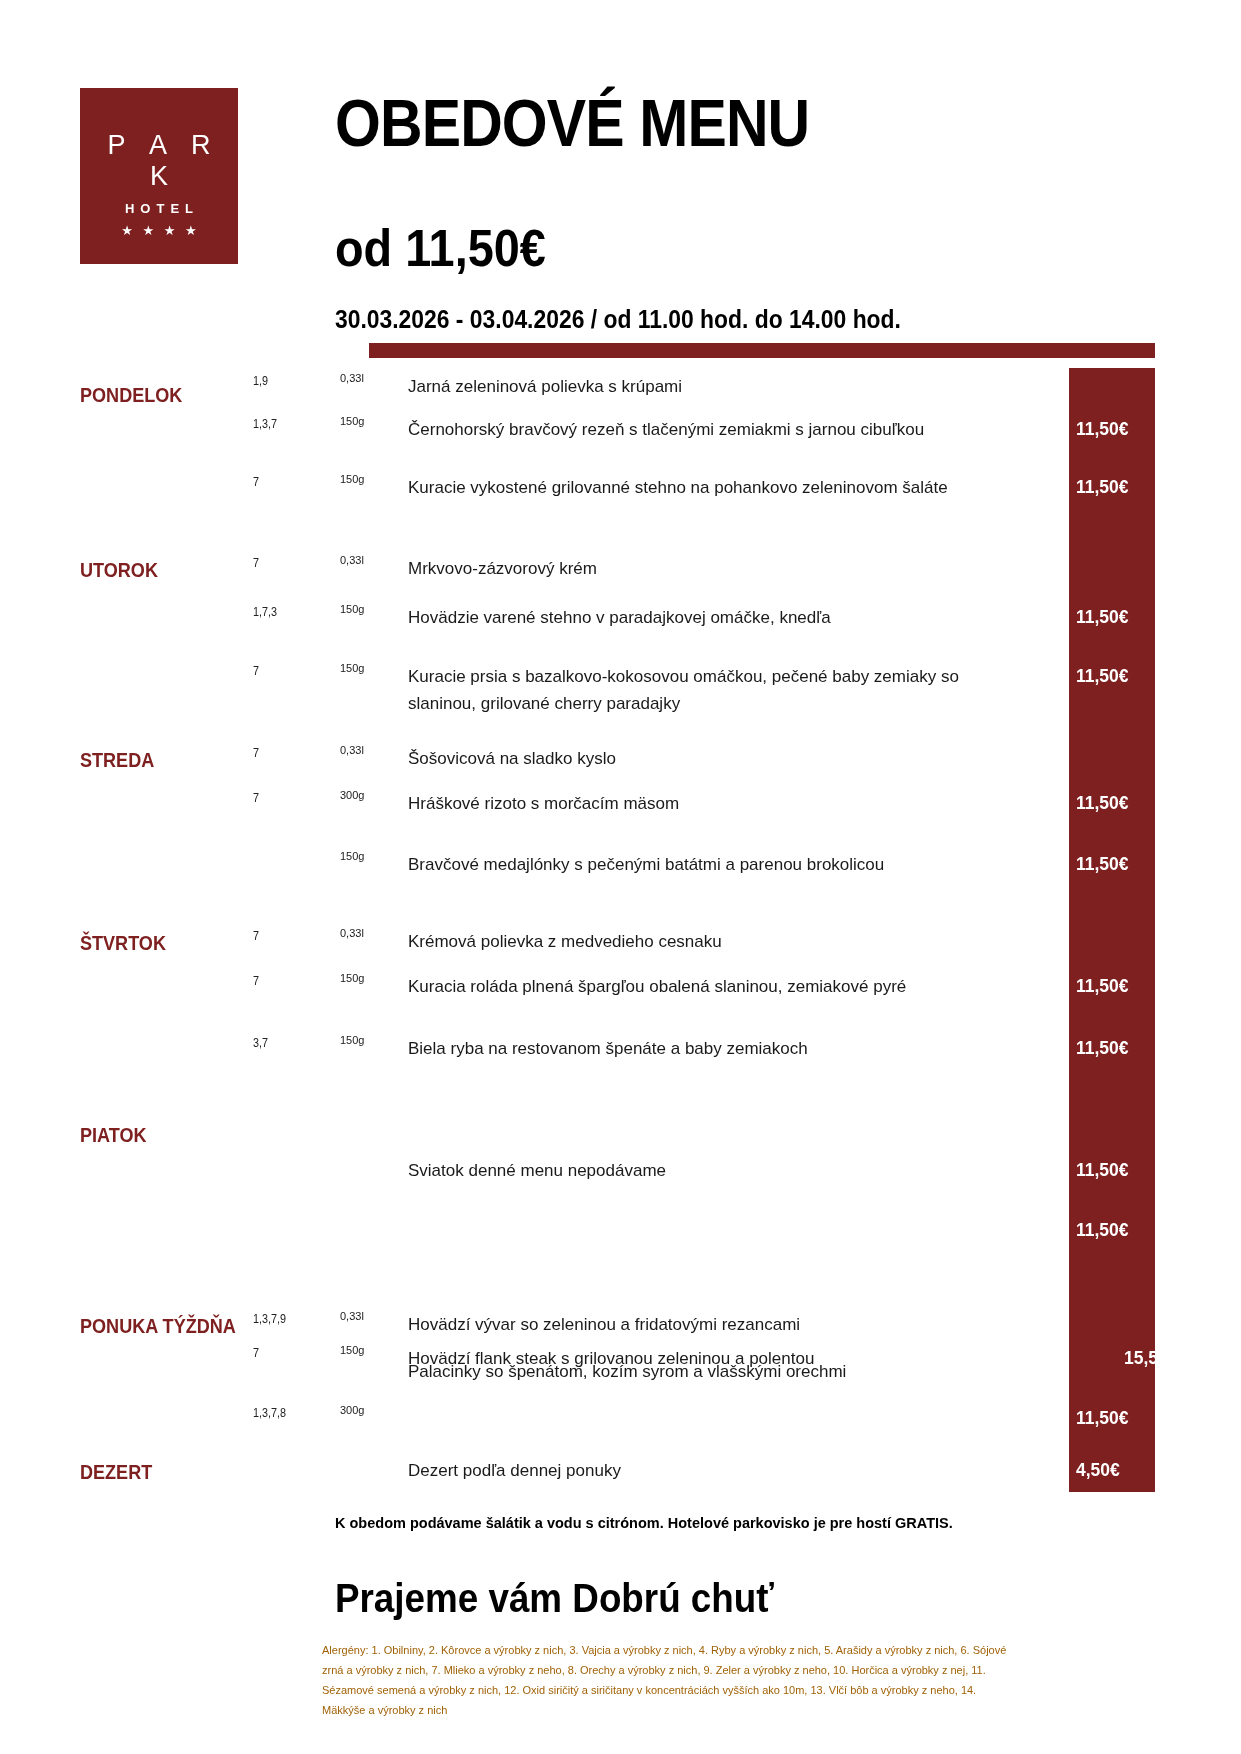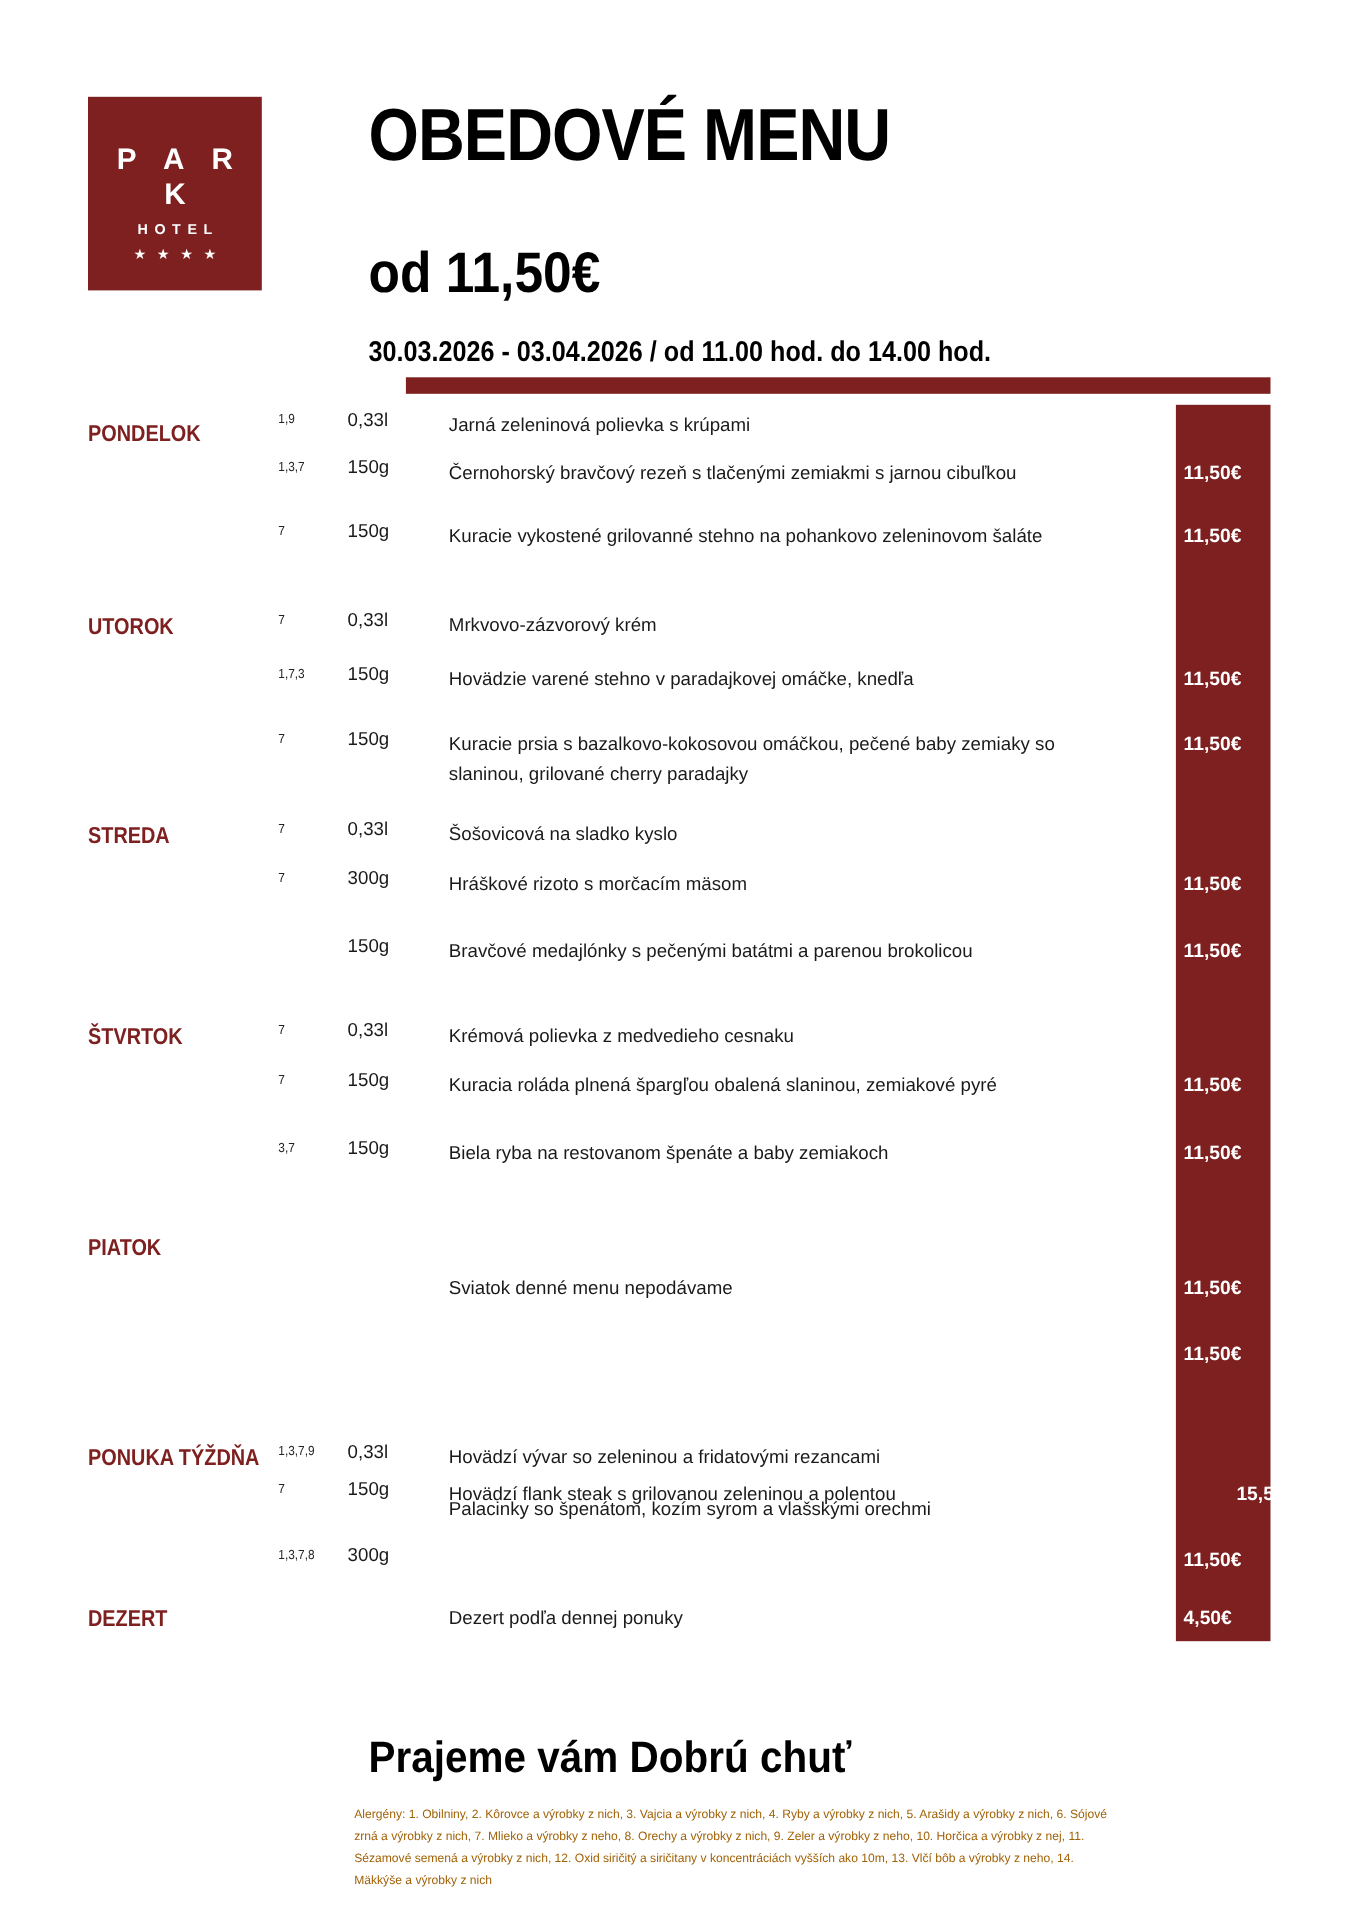--- a/index.html
+++ b/index.html
@@ -14,21 +14,21 @@
   }
   .abs{position:absolute;}
   
   .logo-box{
     left:80px;top:88px;width:158px;height:176px;
     background:var(--maroon);
     display:flex;flex-direction:column;align-items:center;justify-content:flex-end;
     padding-bottom:26px;box-sizing:border-box;
     color:#fff;text-align:center;
   }
-  .logo-name{font-size:27px;letter-spacing:9px;font-weight:700;margin-left:9px;margin-top:32px;}
+  .logo-name{font-size:27px;letter-spacing:9px;font-weight:400;margin-left:9px;margin-top:32px;}
   .logo-sub{font-size:13px;letter-spacing:6px;font-weight:700;margin-top:9px;margin-left:6px;}
   .logo-stars{font-size:13px;letter-spacing:3px;margin-top:7px;margin-left:3px;}
   
   .title{
     left:335px;top:84px;
     font-size:67px;font-weight:900;letter-spacing:-1px;
     transform:scaleX(0.88);transform-origin:left top;white-space:nowrap;
     color:#000;
   }
   .subtitle{
@@ -54,21 +54,21 @@
   
   .day-label{
     left:80px;
     font-size:21px;font-weight:700;color:var(--maroon);
     transform:scaleX(0.86);transform-origin:left top;white-space:nowrap;
   }
   .allergens{
     left:253px;font-size:12px;color:#222;
     transform:scaleX(0.9);transform-origin:left top;white-space:nowrap;
   }
-  .portion{left:316px;font-size:17px;color:#1a1a1a;white-space:nowrap;}
+  .portion{left:340px;font-size:11px;color:#1a1a1a;white-space:nowrap;}
   .dish{left:408px;width:552px;font-size:17px;line-height:27px;color:#1a1a1a;}
   .price{
     left:1076px;width:76px;
     font-size:17.5px;font-weight:700;color:#ffffff;white-space:nowrap;
   }
   
   .note{
     left:335px;width:700px;
     font-size:14.5px;font-weight:700;line-height:19px;color:#000;
   }
@@ -164,16 +164,17 @@
       <div class="abs price" style="top: 1348px; margin-left: 48px;">15,50€</div>
       <div class="abs allergens" style="top: 1406px;">1,3,7,8</div>
       <div class="abs portion" style="top: 1404px;">300g</div>
       <div class="abs dish" style="top: 1358px;">Palacinky so špenátom, kozím syrom a vlašskými orechmi</div>
       <div class="abs price" style="top: 1408px;">11,50€</div>
       <div class="abs day-label" style="top: 1460px;">DEZERT</div>
       <div class="abs dish" style="top: 1457px;">Dezert podľa dennej ponuky</div>
       <div class="abs price" style="top: 1460px;">4,50€</div>
     </div>
 
+  <div class="abs note note1">K obedom podávame šalátik a vodu s citrónom. Hotelové parkovisko je pre hostí GRATIS.</div>
   <div class="abs farewell">Prajeme vám Dobrú chuť</div>
   <div class="abs allergen-legend">Alergény: 1.  Obilniny, 2. Kôrovce a výrobky z nich, 3. Vajcia a výrobky z nich, 4. Ryby a výrobky z nich, 5. Arašidy a výrobky z nich, 6. Sójové zrná a výrobky z nich, 7. Mlieko a výrobky z neho, 8. Orechy a výrobky z nich, 9. Zeler a výrobky z neho, 10. Horčica a výrobky z nej, 11. Sézamové semená a výrobky z nich, 12. Oxid siričitý a siričitany v koncentráciách vyšších ako 10m, 13. Vlčí bôb a výrobky z neho, 14. Mäkkýše a výrobky z nich</div>
 
 </div>
 
 </body></html>

